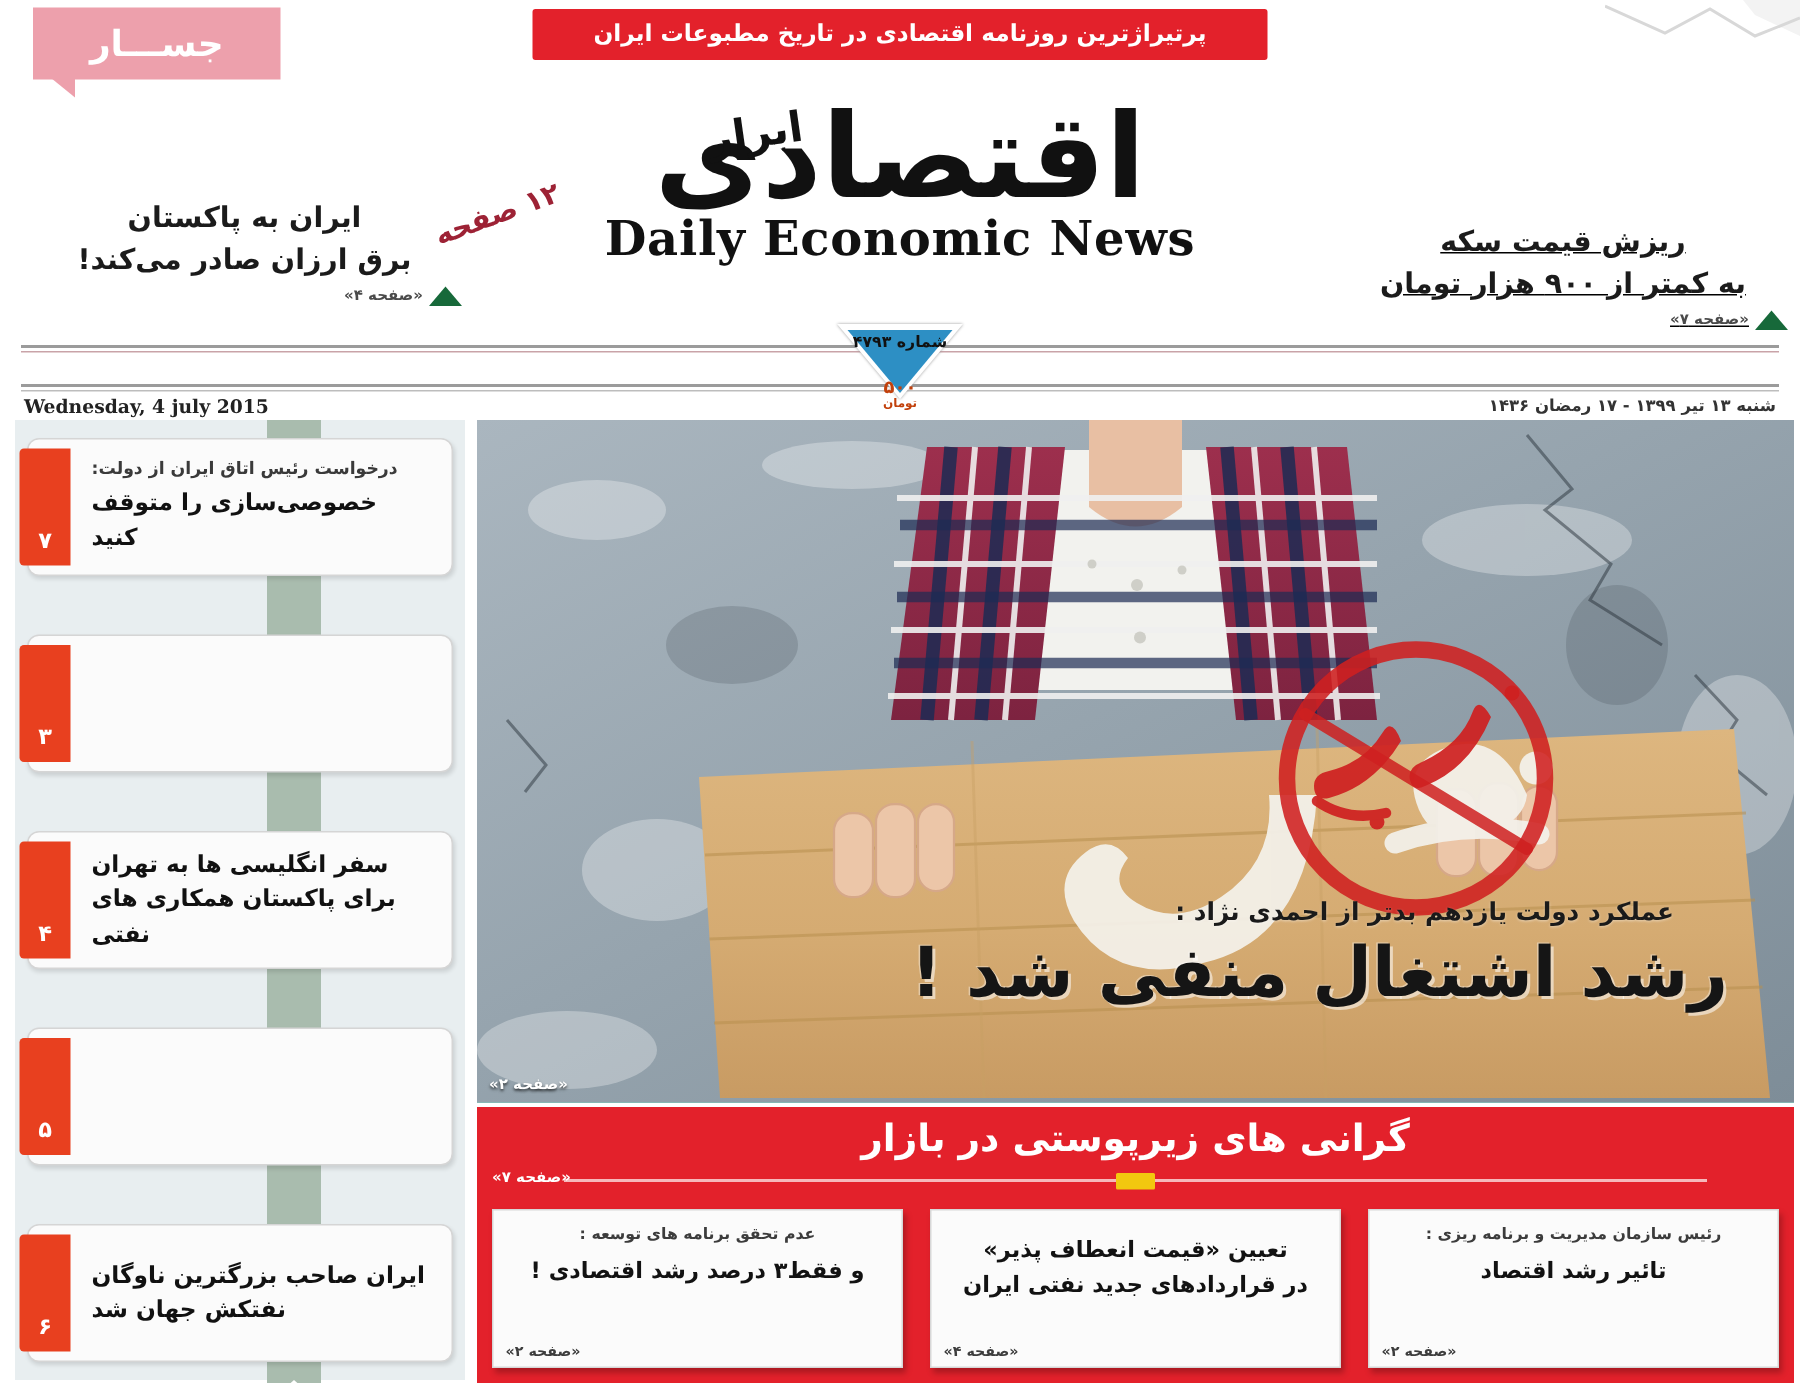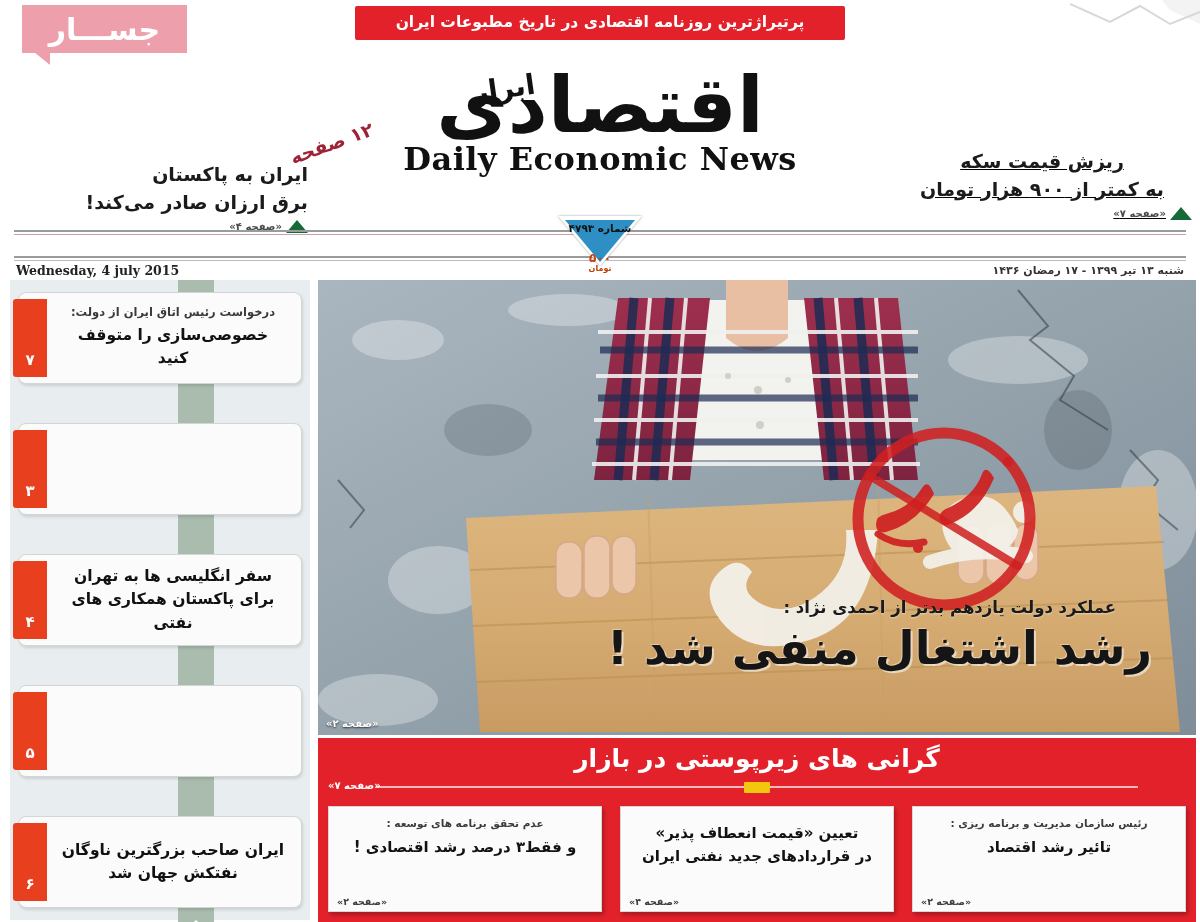--- a/index.html
+++ b/index.html
@@ -43,21 +43,21 @@
     position: absolute;
     left: 12px;
     bottom: -12px;
     width: 0; height: 0;
     border-left: 16px solid transparent;
     border-right: 0 solid transparent;
     border-top: 13px solid #eda0ac;
   }
   .jasar-text {
     color: #ffffff;
-    font-size: 30px;
+    font-size: 24px;
     font-weight: bold;
     letter-spacing: -1px;
     direction: rtl;
   }
 
   .promo-banner {
     position: absolute;
     left: 355px;
     top: 6px;
     width: 490px;
@@ -135,23 +135,23 @@
     font-weight: bold;
     color: #111;
     letter-spacing: 0.5px;
     direction: ltr;
   }
 
   
   .head-left {
     position: absolute;
     left: 18px;
-    top: 101px;
+    top: 72px;
     width: 290px;
-    text-align: right;
+    text-align: center;
     direction: rtl;
   }
   .head-right {
     position: absolute;
     right: 8px;
     top: 88px;
     width: 300px;
     text-align: center;
     direction: rtl;
     text-decoration: underline;
@@ -338,21 +338,21 @@
     align-items: flex-end;
     justify-content: center;
     padding-bottom: 8px;
   }
   .sb-page {
     color: #fff;
     font-size: 15px;
     font-weight: bold;
     direction: rtl;
   }
-  .sb-body { width: 100%; text-align: center; }
+  .sb-body { width: 100%; text-align: left; }
   .sb-kicker {
     font-size: 11.5px;
     color: #3a3a3a;
     font-weight: bold;
     margin-bottom: 4px;
     line-height: 1.3;
   }
   .sb-title {
     font-size: 15.5px;
     font-weight: bold;

